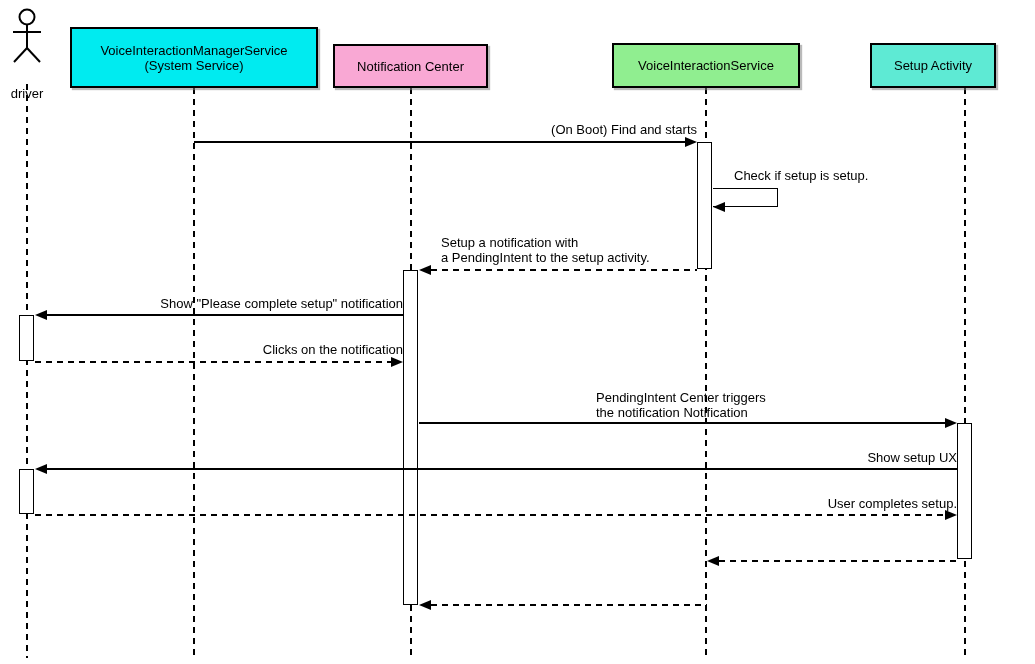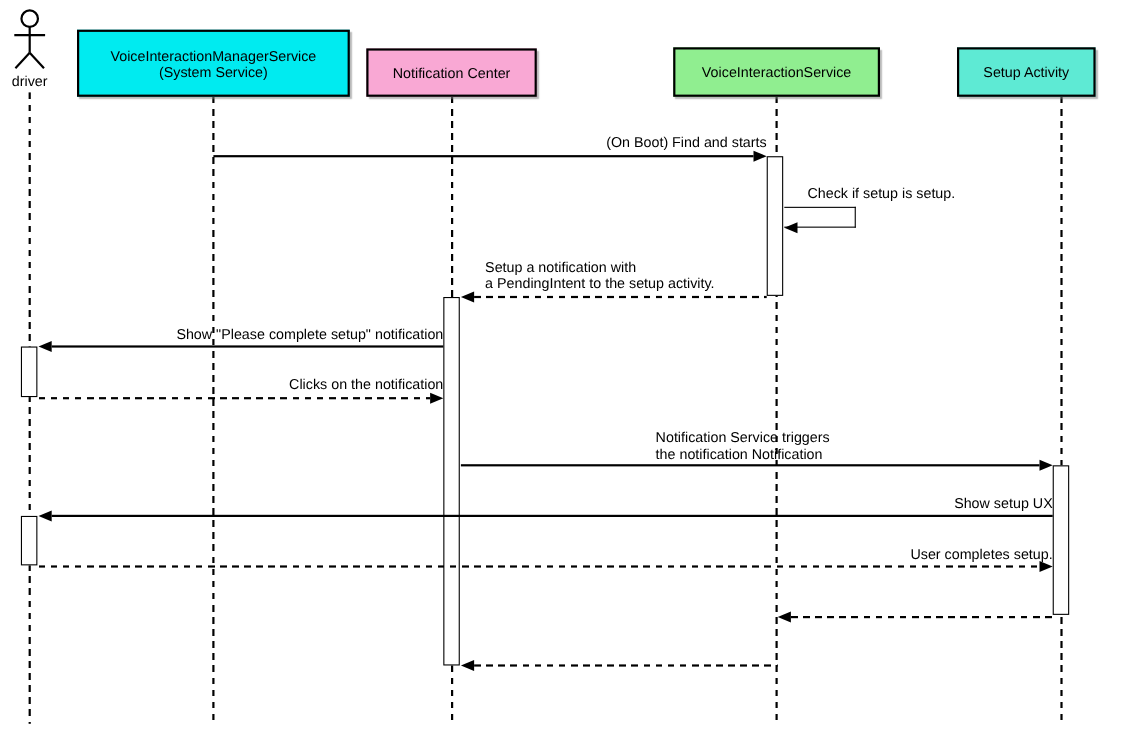--- a/index.html
+++ b/index.html
@@ -69,20 +69,21 @@
   .selfloop {
     position: absolute;
     border: 1.5px solid #000;
     border-left: none;
     background: transparent;
   }
   .actor-label {
     position: absolute;
     font-size: 13px;
     text-align: center;
+    margin-top: 20px;
   }
 </style>
 </head>
 <body>
 
 <div class="diagram">
 
   <div class="lifeline" style="left:26px; top:84px;  height:574px"></div>
   <div class="lifeline" style="left:193px; top:88px; height:570px"></div>
   <div class="lifeline" style="left:410px; top:88px; height:570px"></div>
@@ -132,21 +133,21 @@
   <div class="arrow-l" style="left:419px; top:265px"></div>
 
   <div class="msg-label center" style="left:35px; top:296px; width:368px">Show "Please complete setup" notification</div>
   <div class="line-solid" style="left:47px; top:314px; width:356px"></div>
   <div class="arrow-l" style="left:35px; top:310px"></div>
 
   <div class="msg-label center" style="left:35px; top:342px; width:368px">Clicks on the notification</div>
   <div class="line-dashed" style="left:35px; top:361px; width:356px"></div>
   <div class="arrow-r" style="left:391px; top:357px"></div>
 
-  <div class="msg-label" style="left:596px; top:390px">Notification Service triggers</div>
+  <div class="msg-label" style="left:596px; top:390px">PendingIntent Center triggers</div>
   <div class="msg-label" style="left:596px; top:405px">the notification Notification</div>
   <div class="line-solid" style="left:419px; top:422px; width:526px"></div>
   <div class="arrow-r" style="left:945px; top:418px"></div>
 
   <div class="msg-label center" style="left:35px; top:450px; width:922px">Show setup UX</div>
   <div class="line-solid" style="left:47px; top:468px; width:910px"></div>
   <div class="arrow-l" style="left:35px; top:464px"></div>
 
   <div class="msg-label center" style="left:35px; top:496px; width:922px">User completes setup.</div>
   <div class="line-dashed" style="left:35px; top:514px; width:910px"></div>

